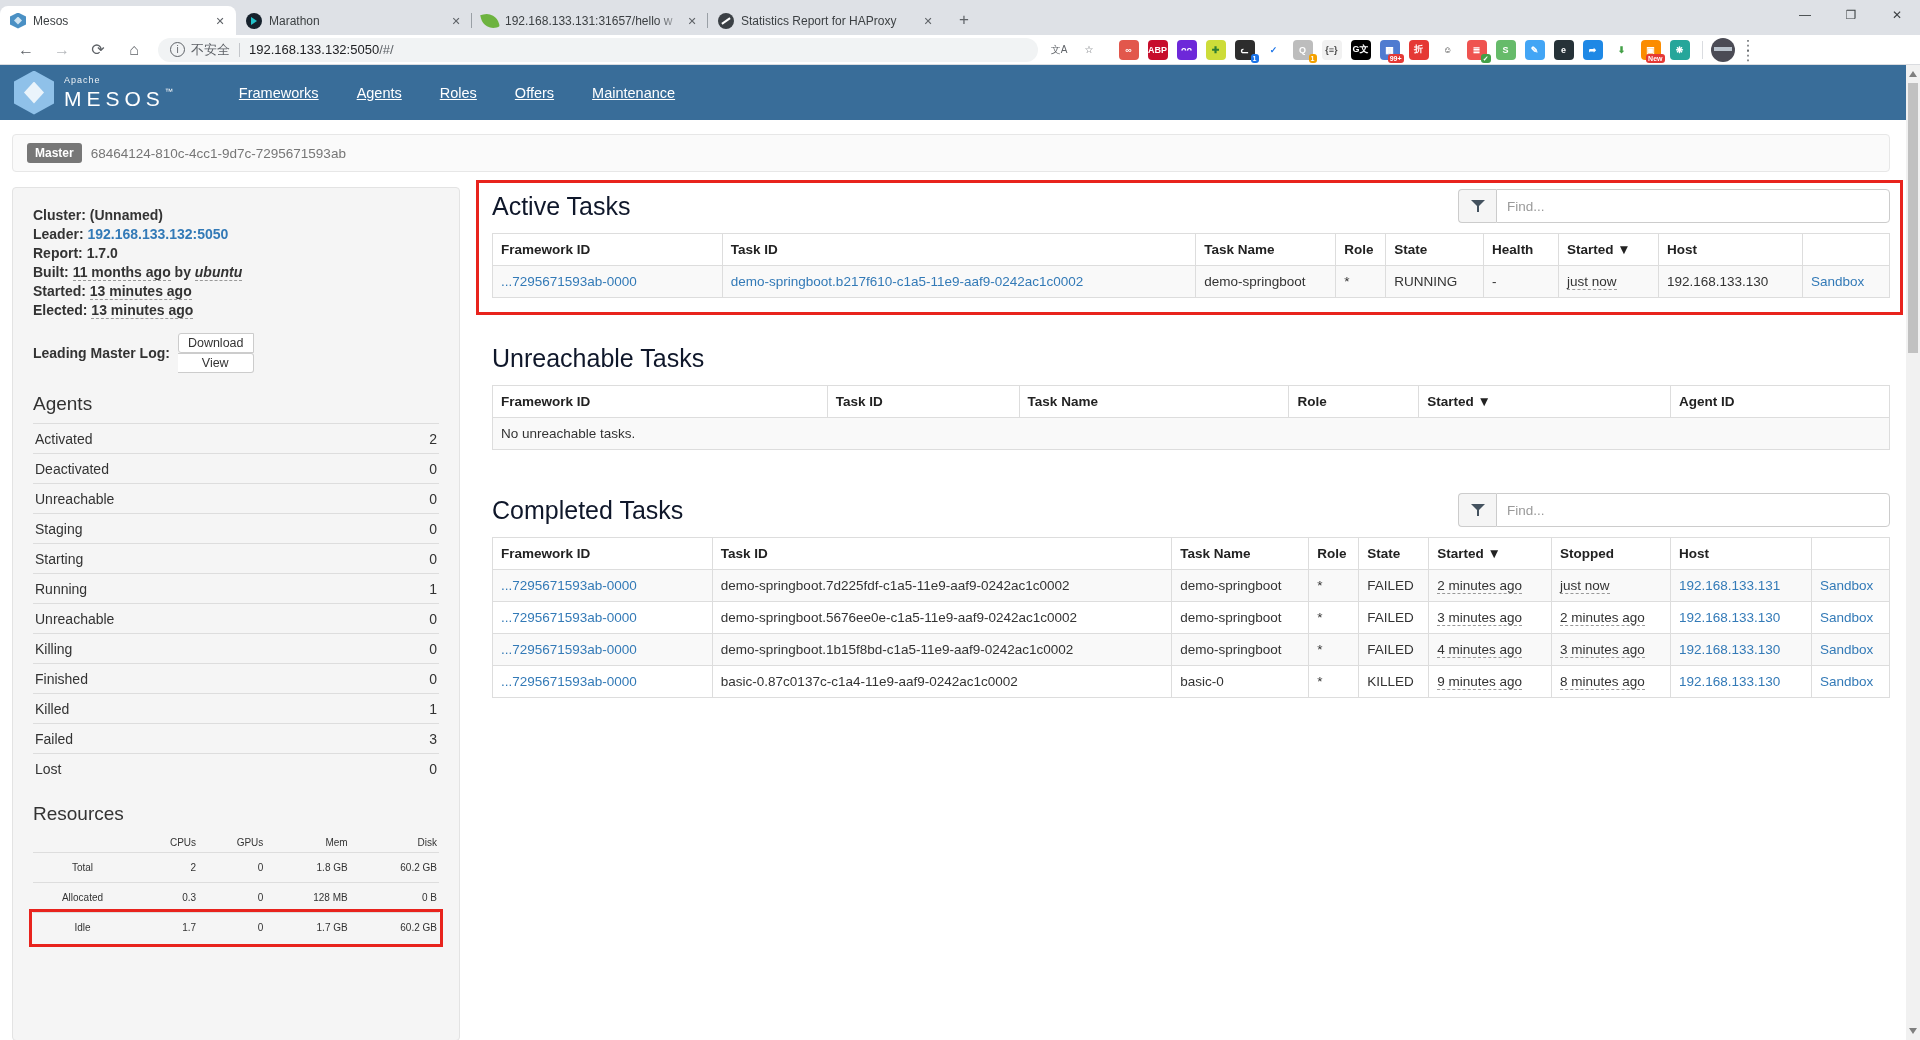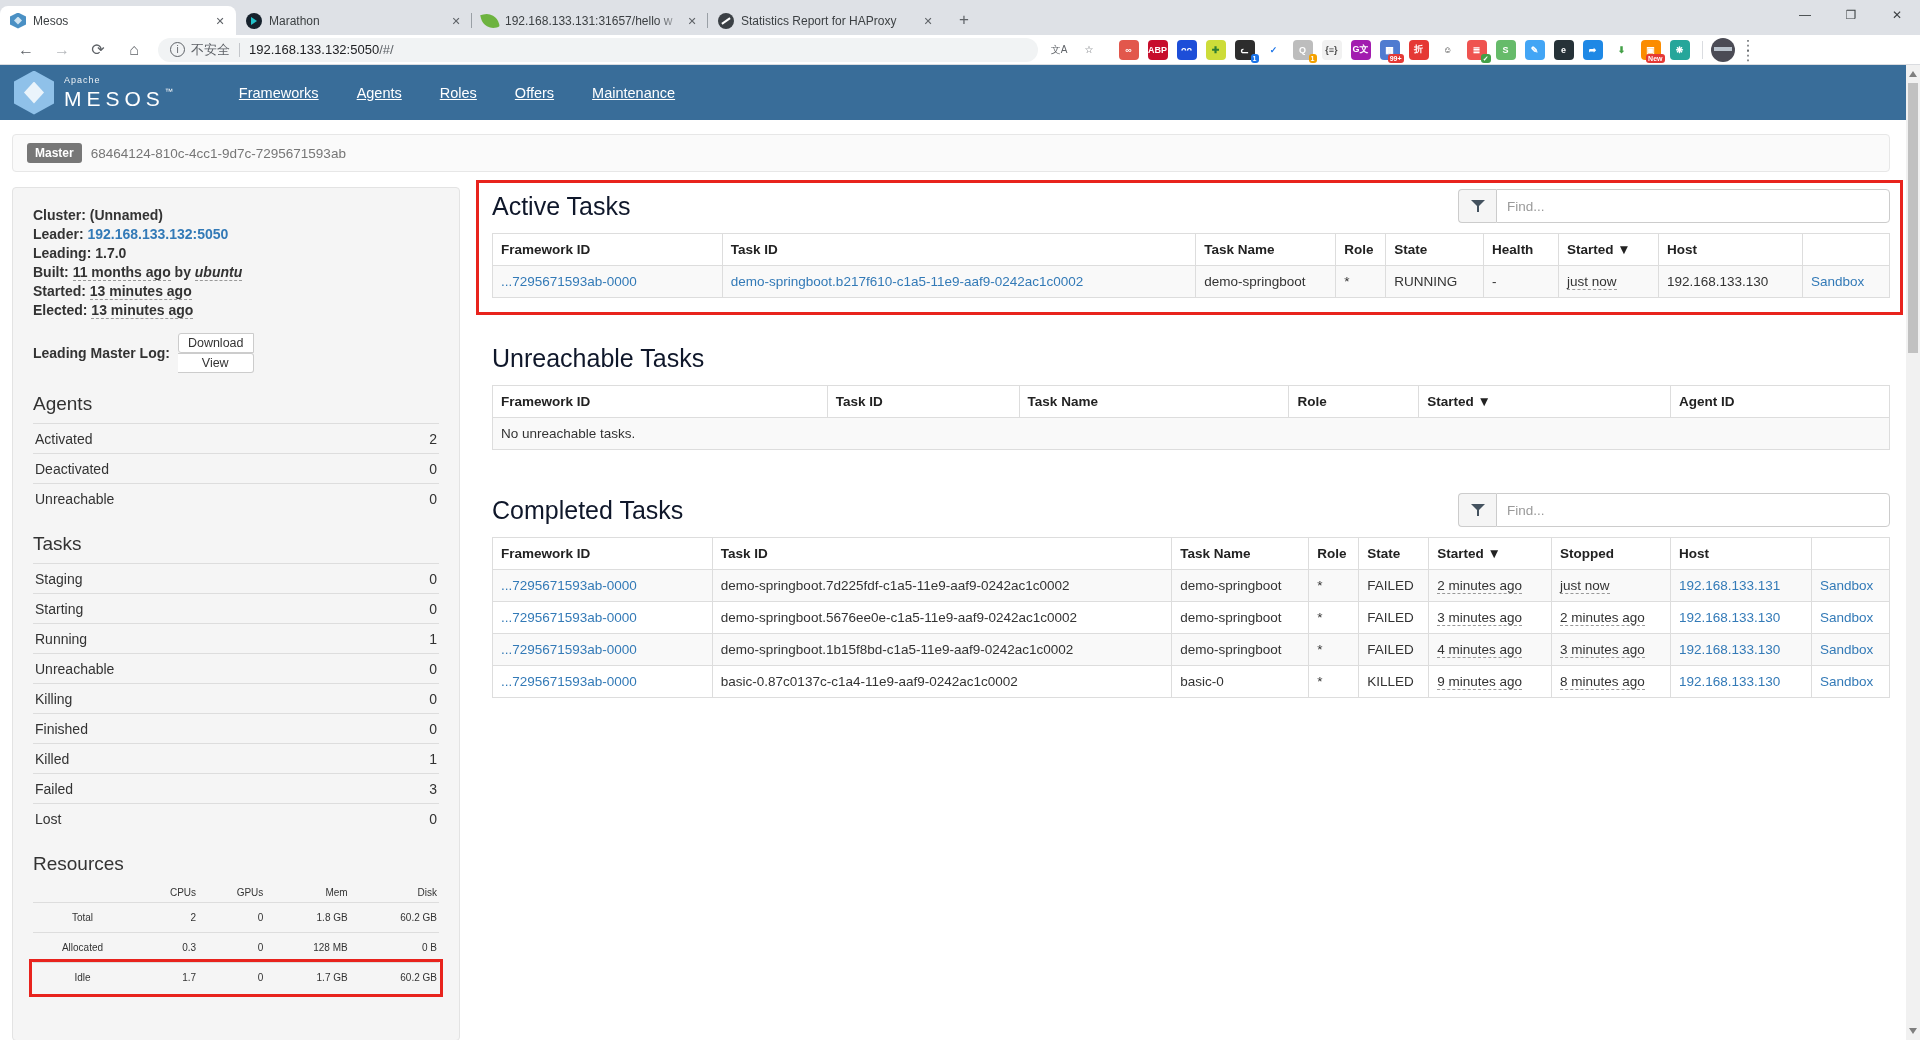--- a/index.html
+++ b/index.html
@@ -164,27 +164,27 @@
     <span>不安全</span>
     <span class="omni-sep"></span>
     <span class="omni-host">192.168.133.132:5050</span>
     <span class="omni-path">/#/</span>
   </div>
   <div class="tool-ic">文A</div>
   <div class="tool-ic">☆</div>
   <div class="ext-area" id="ext-area">
       <div class="ext" style="background: rgb(226, 87, 76); color: rgb(255, 255, 255);">∞</div>
       <div class="ext" style="background: rgb(199, 13, 44); color: rgb(255, 255, 255);">ABP</div>
-      <div class="ext" style="background: #1d4ed8; color: rgb(255, 255, 255);">ᴖᴖ</div>
+      <div class="ext" style="background: #6d28d9; color: rgb(255, 255, 255);">ᴖᴖ</div>
       <div class="ext" style="background: rgb(205, 220, 57); color: rgb(46, 125, 50);">✚</div>
       <div class="ext" style="background: rgb(45, 45, 45); color: rgb(255, 255, 255);">ᓚ<span class="badge" style="background: rgb(26, 115, 232);">1</span></div>
       <div class="ext" style="background: rgb(255, 255, 255); color: rgb(26, 115, 232);">✓</div>
       <div class="ext" style="background: rgb(189, 189, 189); color: rgb(255, 255, 255);">Q<span class="badge" style="background: rgb(244, 161, 0);">1</span></div>
       <div class="ext" style="background: rgb(241, 241, 241); color: rgb(68, 68, 68);">{≡}</div>
-      <div class="ext" style="background: #a21caf; color: rgb(255, 255, 255);">G文</div>
+      <div class="ext" style="background: #000000; color: rgb(255, 255, 255);">G文</div>
       <div class="ext" style="background: rgb(79, 123, 208); color: rgb(255, 255, 255);">▦<span class="badge" style="background: rgb(229, 57, 53);">99+</span></div>
       <div class="ext" style="background: rgb(229, 57, 53); color: rgb(255, 255, 255);">折</div>
       <div class="ext" style="background: rgb(255, 255, 255); color: rgb(51, 51, 51);">☺</div>
       <div class="ext" style="background: rgb(239, 83, 80); color: rgb(255, 255, 255);">≣<span class="badge" style="background: rgb(67, 160, 71);">✓</span></div>
       <div class="ext" style="background: rgb(102, 187, 106); color: rgb(255, 255, 255);">S</div>
       <div class="ext" style="background: rgb(66, 165, 245); color: rgb(255, 255, 255);">✎</div>
       <div class="ext" style="background: rgb(38, 50, 56); color: rgb(255, 255, 255);">e</div>
       <div class="ext" style="background: rgb(30, 136, 229); color: rgb(255, 255, 255);">➦</div>
       <div class="ext" style="background: rgb(255, 255, 255); color: rgb(67, 160, 71);">⬇</div>
       <div class="ext" style="background: rgb(251, 140, 0); color: rgb(255, 255, 255);">▣<span class="badge" style="background: rgb(229, 57, 53);">New</span></div>
@@ -215,21 +215,21 @@
   <div class="master-well">
     <span class="master-badge">Master</span>
     <span>68464124-810c-4cc1-9d7c-7295671593ab</span>
   </div>
 
   <div class="cols">
 
     <div class="sidebar">
       <div class="info-line"><b>Cluster:</b> <span>(Unnamed)</span></div>
       <div class="info-line"><b>Leader:</b> <a class="lnk">192.168.133.132:5050</a></div>
-      <div class="info-line"><b>Leading:</b> <span>1.7.0</span></div>
+      <div class="info-line"><b>Report:</b> <span>1.7.0</span></div>
       <div class="info-line"><b>Built:</b> <span class="dotted">11 months ago</span><span> by </span><span class="em dotted">ubuntu</span></div>
       <div class="info-line"><b>Started:</b> <span class="dotted">13 minutes ago</span></div>
       <div class="info-line"><b>Elected:</b> <span class="dotted">13 minutes ago</span></div>
 
       <div class="log-line">
         <b>Leading Master Log:</b>
         <span class="btn-group">
           <button class="btn-xs">Download</button>
           <button class="btn-xs">View</button>
         </span>
@@ -244,21 +244,20 @@
           <div class="stat-row">
             <span>Deactivated</span>
             <span>0</span>
           </div>
           <div class="stat-row">
             <span>Unreachable</span>
             <span>0</span>
           </div>
         </div>
 
-      <h4 class="side-h">Tasks</h4>
       <div>
           <div class="stat-row">
             <span>Staging</span>
             <span>0</span>
           </div>
           <div class="stat-row">
             <span>Starting</span>
             <span>0</span>
           </div>
           <div class="stat-row">

